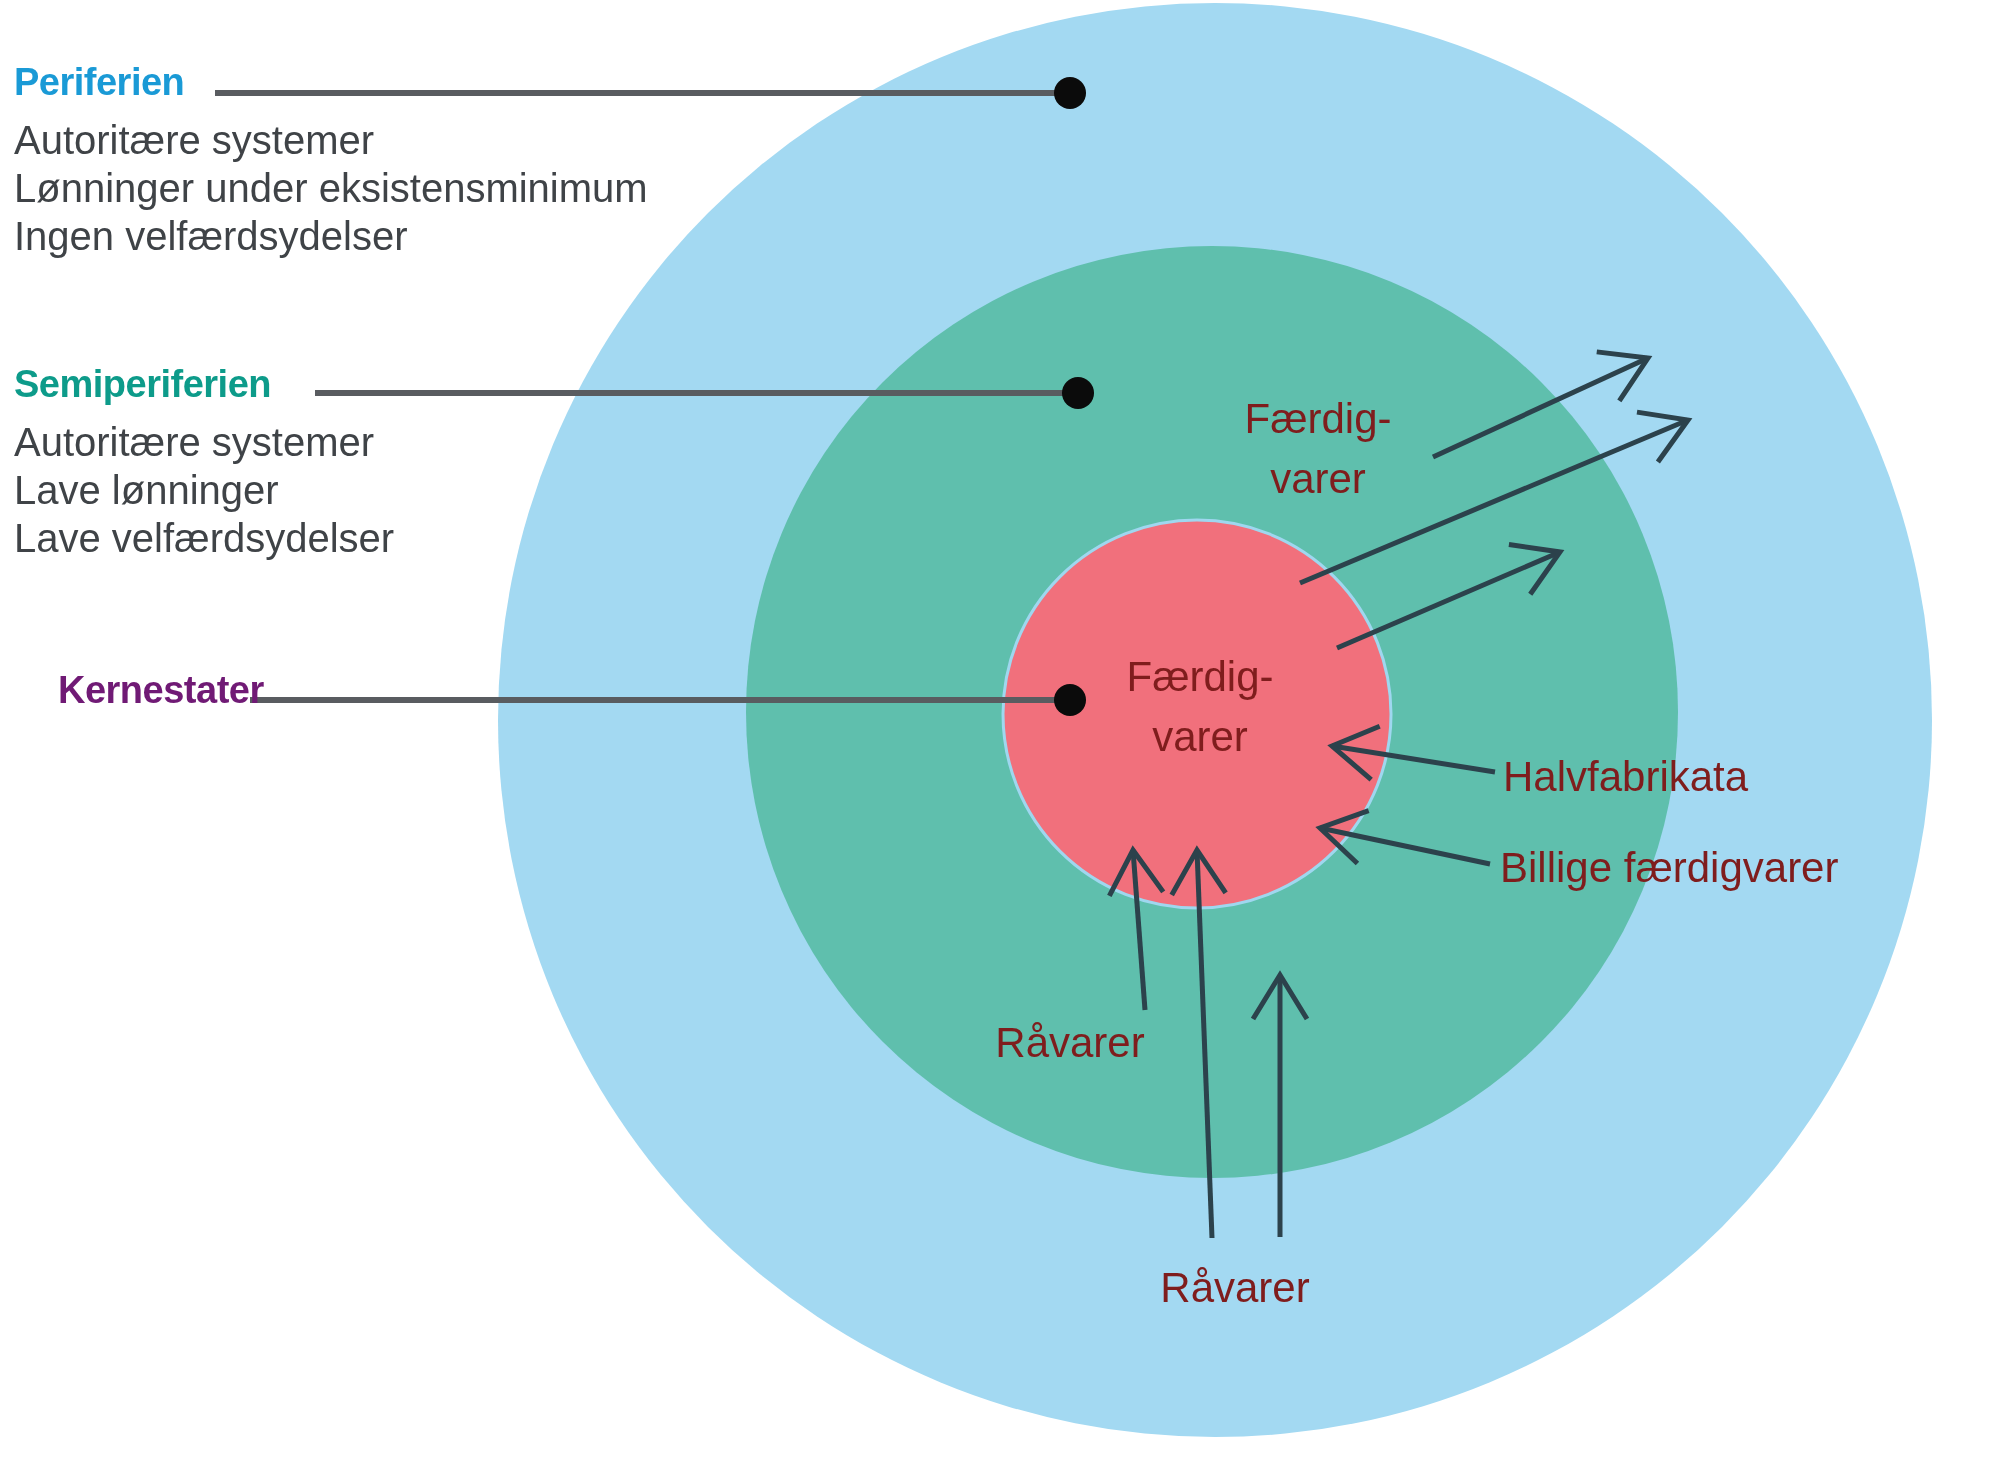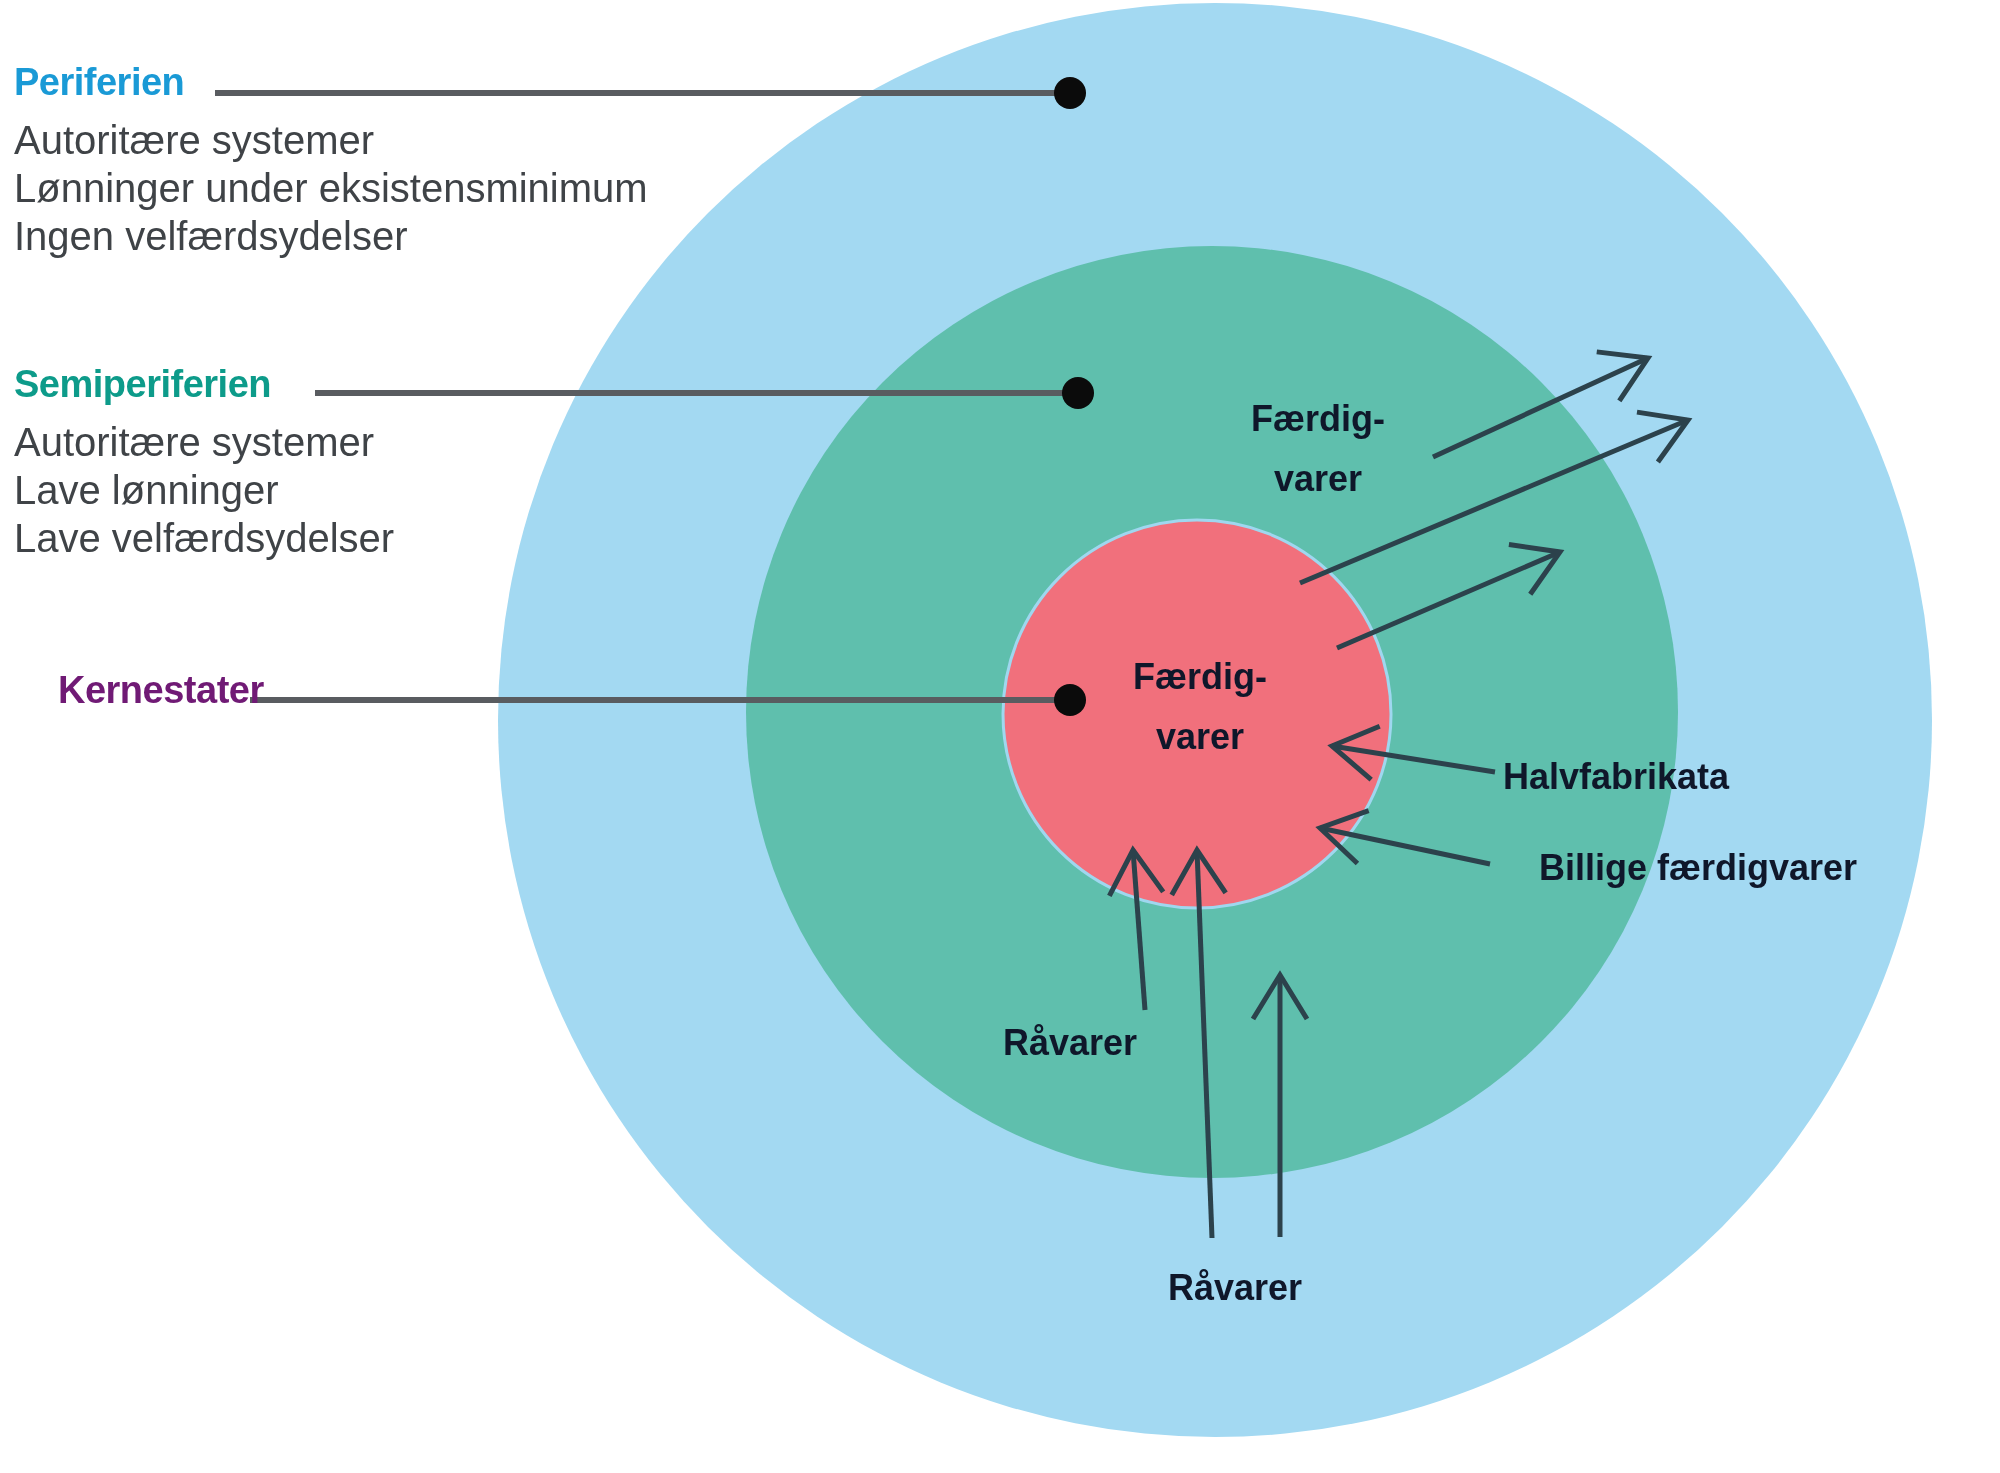--- a/index.html
+++ b/index.html
@@ -29,23 +29,23 @@
     color: #3f4347;
     white-space: nowrap;
   }
   .c-blue { color: #1a9ad6; }
   .c-teal { color: #0d9b8a; }
   .c-red  { color: #701a75; margin-left: 44px; }
 
   
   .dlabel {
     position: absolute;
-    font-weight: bold;
-    font-size: 36px;
-    color: #0f172a;
+    font-weight: normal;
+    font-size: 42px;
+    color: #7f1d1d;
     white-space: nowrap;
     line-height: 60px;
   }
   .dlabel.centered { transform: translate(-50%, -50%); text-align: center; }
   .dlabel.leftedge { transform: translate(0, -50%); }
 </style>
 </head>
 <body>
 
 <div class="stage">
@@ -109,19 +109,19 @@
     <div>varer</div>
   </div>
 
   <div class="dlabel centered" style="left:1200px; top:707px;">
     <div>Færdig-</div>
     <div>varer</div>
   </div>
 
   <div class="dlabel leftedge" style="left:1503px; top:777px;">Halvfabrikata</div>
 
-  <div class="dlabel leftedge" style="left:1500px; top:868px;margin-left:39px;">Billige færdigvarer</div>
+  <div class="dlabel leftedge" style="left:1500px; top:868px;">Billige færdigvarer</div>
 
   <div class="dlabel centered" style="left:1070px; top:1043px;">Råvarer</div>
 
   <div class="dlabel centered" style="left:1235px; top:1288px;">Råvarer</div>
 
 </div>
 
 </body></html>

